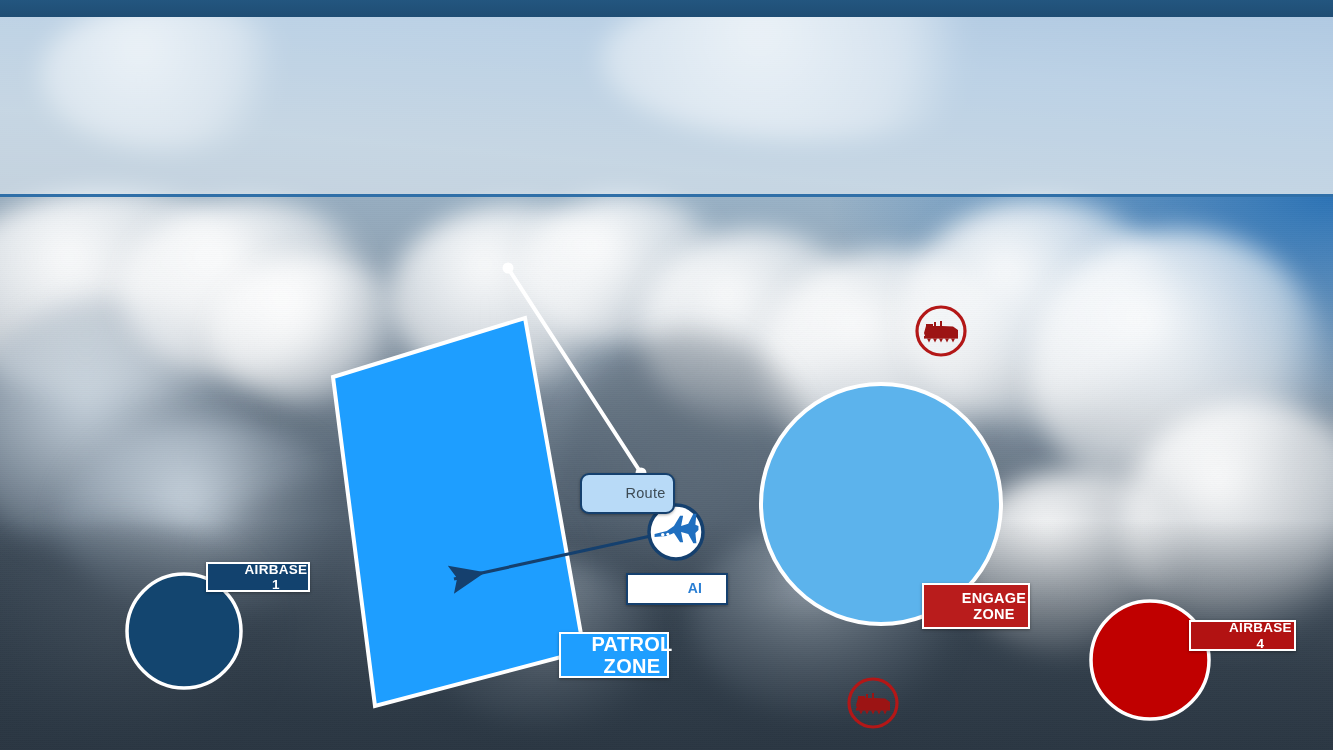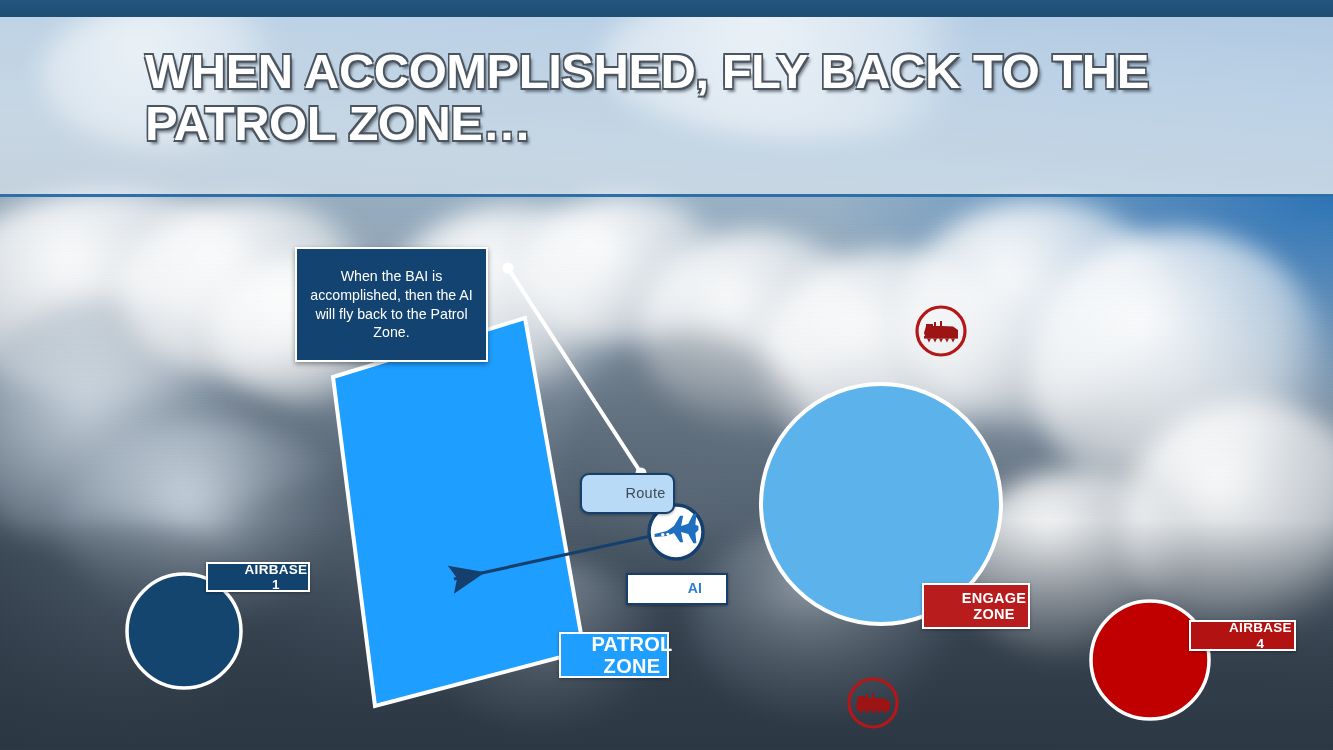--- a/index.html
+++ b/index.html
@@ -212,23 +212,20 @@
         <rect x="11" y="33" width="34" height="2.6"></rect>
         <path d="M14,35.6 l2,4 l2,-4 Z"></path>
         <path d="M20,35.6 l2,4 l2,-4 Z"></path>
         <path d="M26,35.6 l2,4 l2,-4 Z"></path>
         <path d="M32,35.6 l2,4 l2,-4 Z"></path>
         <path d="M38,35.6 l2,4 l2,-4 Z"></path>
       </g>
     </svg>
   </div>
 
-  <div class="callout">
-    <span>When the BAI is accomplished, then the AI will fly back to the Patrol Zone.</span>
-  </div>
 
   <div class="lbl lbl-airbase1">
     <span>AIRBASE 1</span>
   </div>
 
   <div class="lbl lbl-airbase4">
     <span>AIRBASE 4</span>
   </div>
 
   <div class="lbl lbl-patrol">
@@ -244,17 +241,14 @@
   <div class="lbl lbl-ai">
     <span>AI</span>
   </div>
 
   <div class="lbl lbl-route">
     <span>Route</span>
   </div>
 
   <div class="topbar"></div>
   <div class="titleband"></div>
-  <div class="titleband-inner">
-    <div class="title">WHEN ACCOMPLISHED, FLY BACK TO THE PATROL ZONE…</div>
-  </div>
 
 </div>
 
 </body></html>

